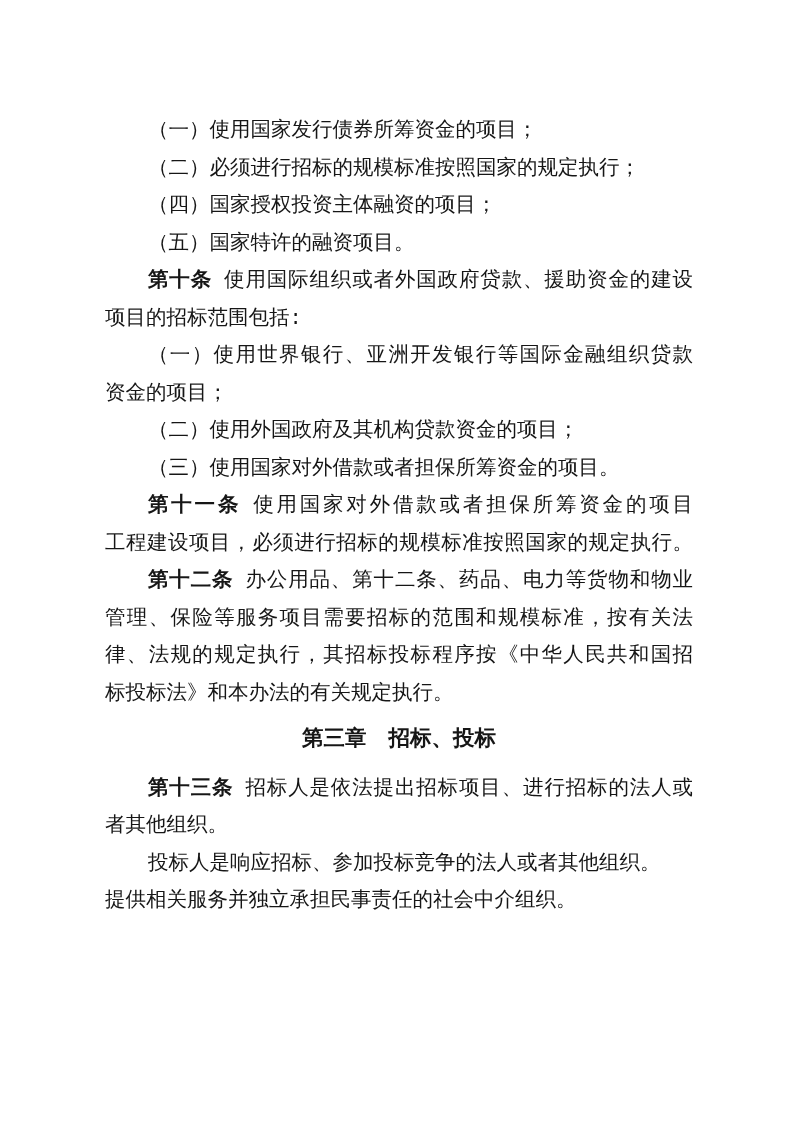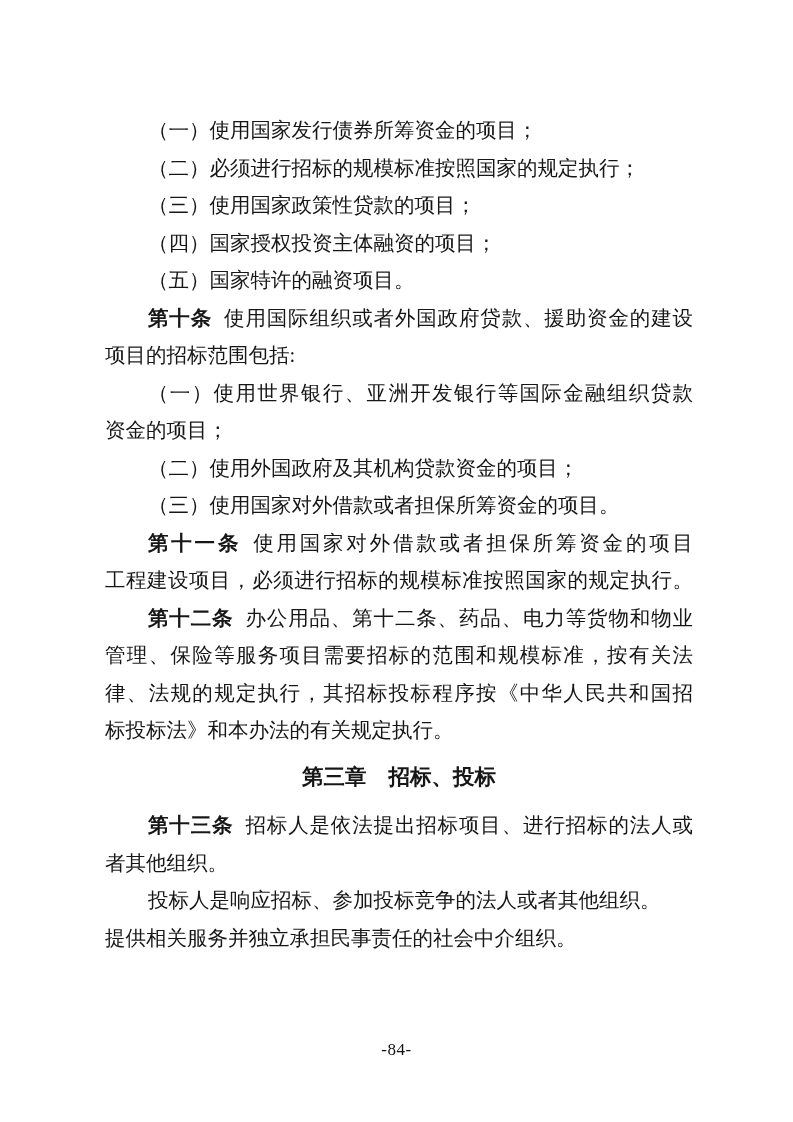--- a/index.html
+++ b/index.html
@@ -5,21 +5,21 @@
   html, body {
     margin: 0;
     padding: 0;
     background: #ffffff;
   }
   .page {
     position: relative;
     width: 793px;
     height: 1122px;
     background: #ffffff;
-    font-family: Liberation Serif, serif;
+    font-family: Liberation Mono, monospace;
     color: #161616;
     overflow: hidden;
   }
   .content {
     position: absolute;
     left: 105px;
     top: 112px;
     width: 588px;
   }
   .line {
@@ -64,35 +64,33 @@
     color: #111111;
   }
 </style>
 </head>
 <body>
 
 <div class="page">
   <div class="content">
       <div class="line indent"><span>（一）使用国家发行债券所筹资金的项目；</span></div>
       <div class="line indent"><span>（二）必须进行招标的规模标准按照国家的规定执行；</span></div>
-      <div class="line indent"><span>（三）使用国家政策性贷款的项目；</span></div>
       <div class="line indent"><span>（四）国家授权投资主体融资的项目；</span></div>
       <div class="line indent"><span>（五）国家特许的融资项目。</span></div>
       <div class="line indent fill"><span class="art">第十条</span><span>使用国际组织或者外国政府贷款、援助资金的建设</span></div>
       <div class="line"><span>项目的招标范围包括:</span></div>
       <div class="line indent fill"><span>（一）使用世界银行、亚洲开发银行等国际金融组织贷款</span></div>
       <div class="line"><span>资金的项目；</span></div>
       <div class="line indent"><span>（二）使用外国政府及其机构贷款资金的项目；</span></div>
       <div class="line indent"><span>（三）使用国家对外借款或者担保所筹资金的项目。</span></div>
       <div class="line indent fill"><span class="art">第十一条</span><span>使用国家对外借款或者担保所筹资金的项目</span></div>
       <div class="line fill"><span>工程建设项目，必须进行招标的规模标准按照国家的规定执行。</span></div>
       <div class="line indent fill"><span class="art">第十二条</span><span>办公用品、第十二条、药品、电力等货物和物业</span></div>
       <div class="line fill"><span>管理、保险等服务项目需要招标的范围和规模标准，按有关法</span></div>
       <div class="line fill"><span>律、法规的规定执行，其招标投标程序按《中华人民共和国招</span></div>
       <div class="line"><span>标投标法》和本办法的有关规定执行。</span></div>
       <div class="line heading"><span class="art">第三章</span><span>招标、投标</span></div>
       <div class="line indent fill"><span class="art">第十三条</span><span>招标人是依法提出招标项目、进行招标的法人或</span></div>
       <div class="line"><span>者其他组织。</span></div>
       <div class="line indent"><span>投标人是响应招标、参加投标竞争的法人或者其他组织。</span></div>
       <div class="line"><span>提供相关服务并独立承担民事责任的社会中介组织。</span></div>
     </div>
-  <div class="footer">-84-</div>
 </div>
 
 </body></html>

